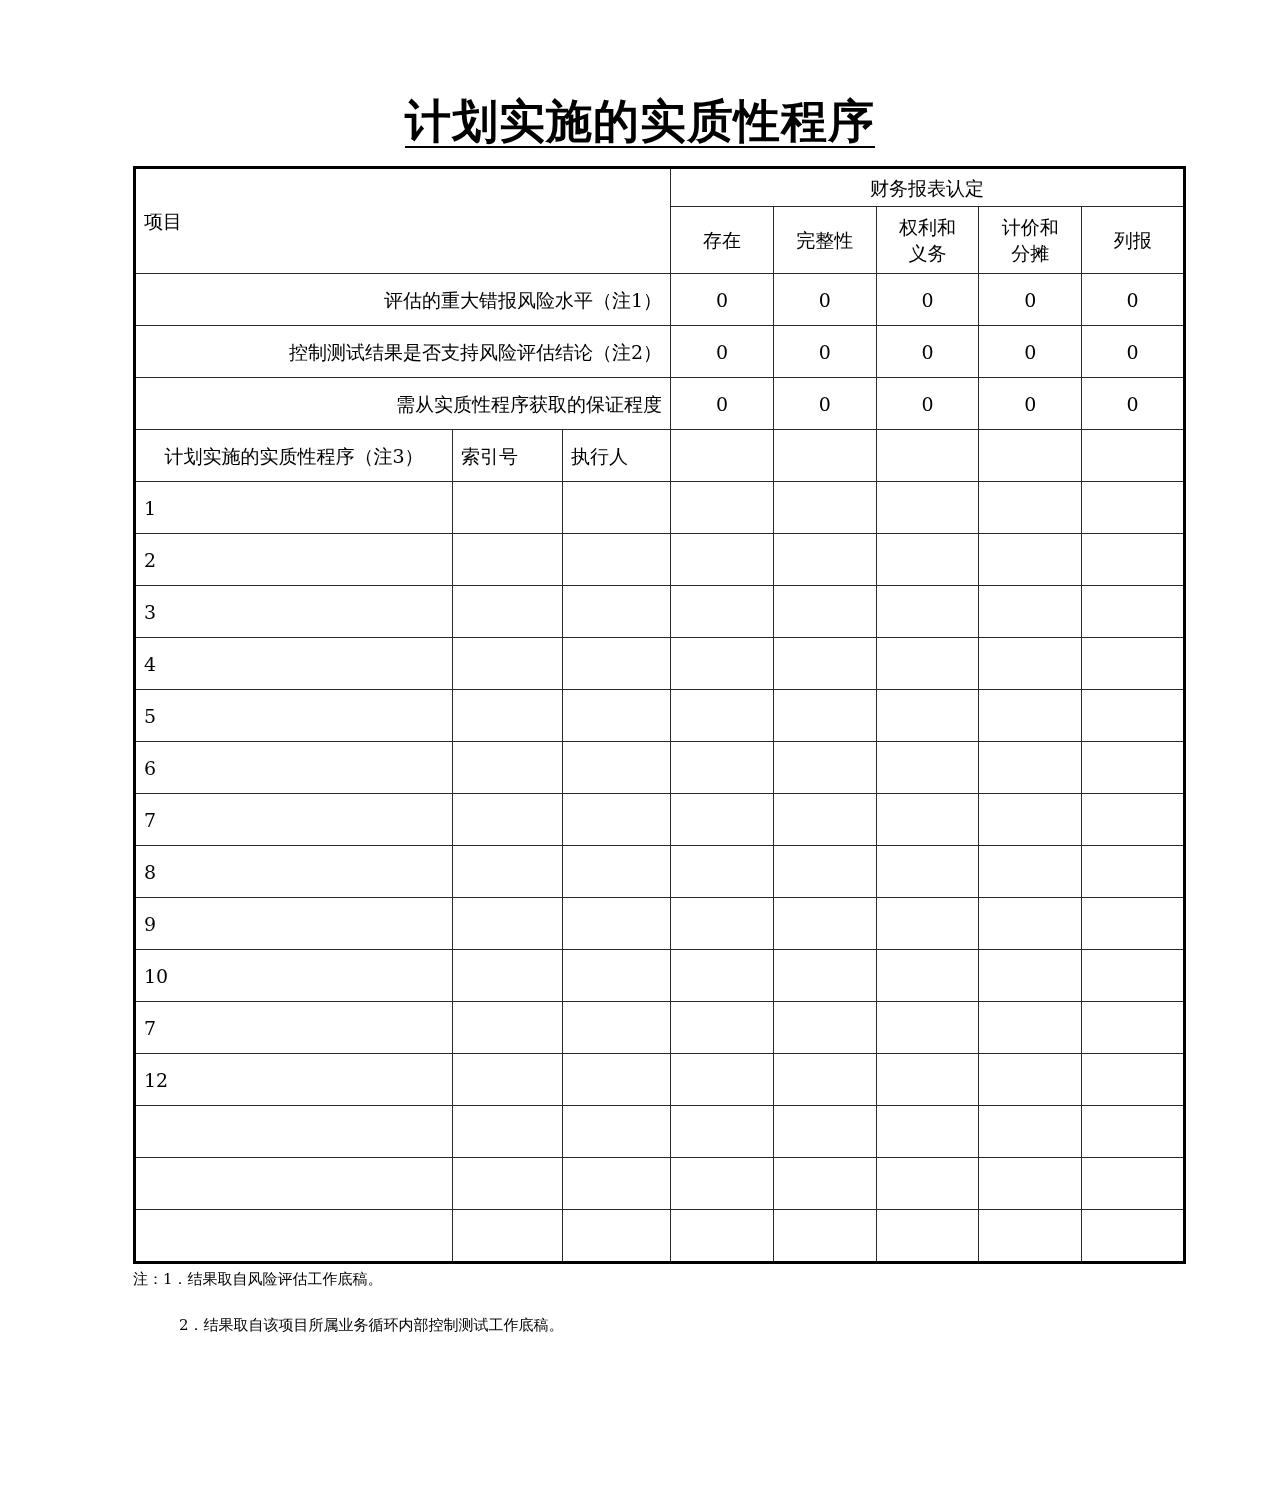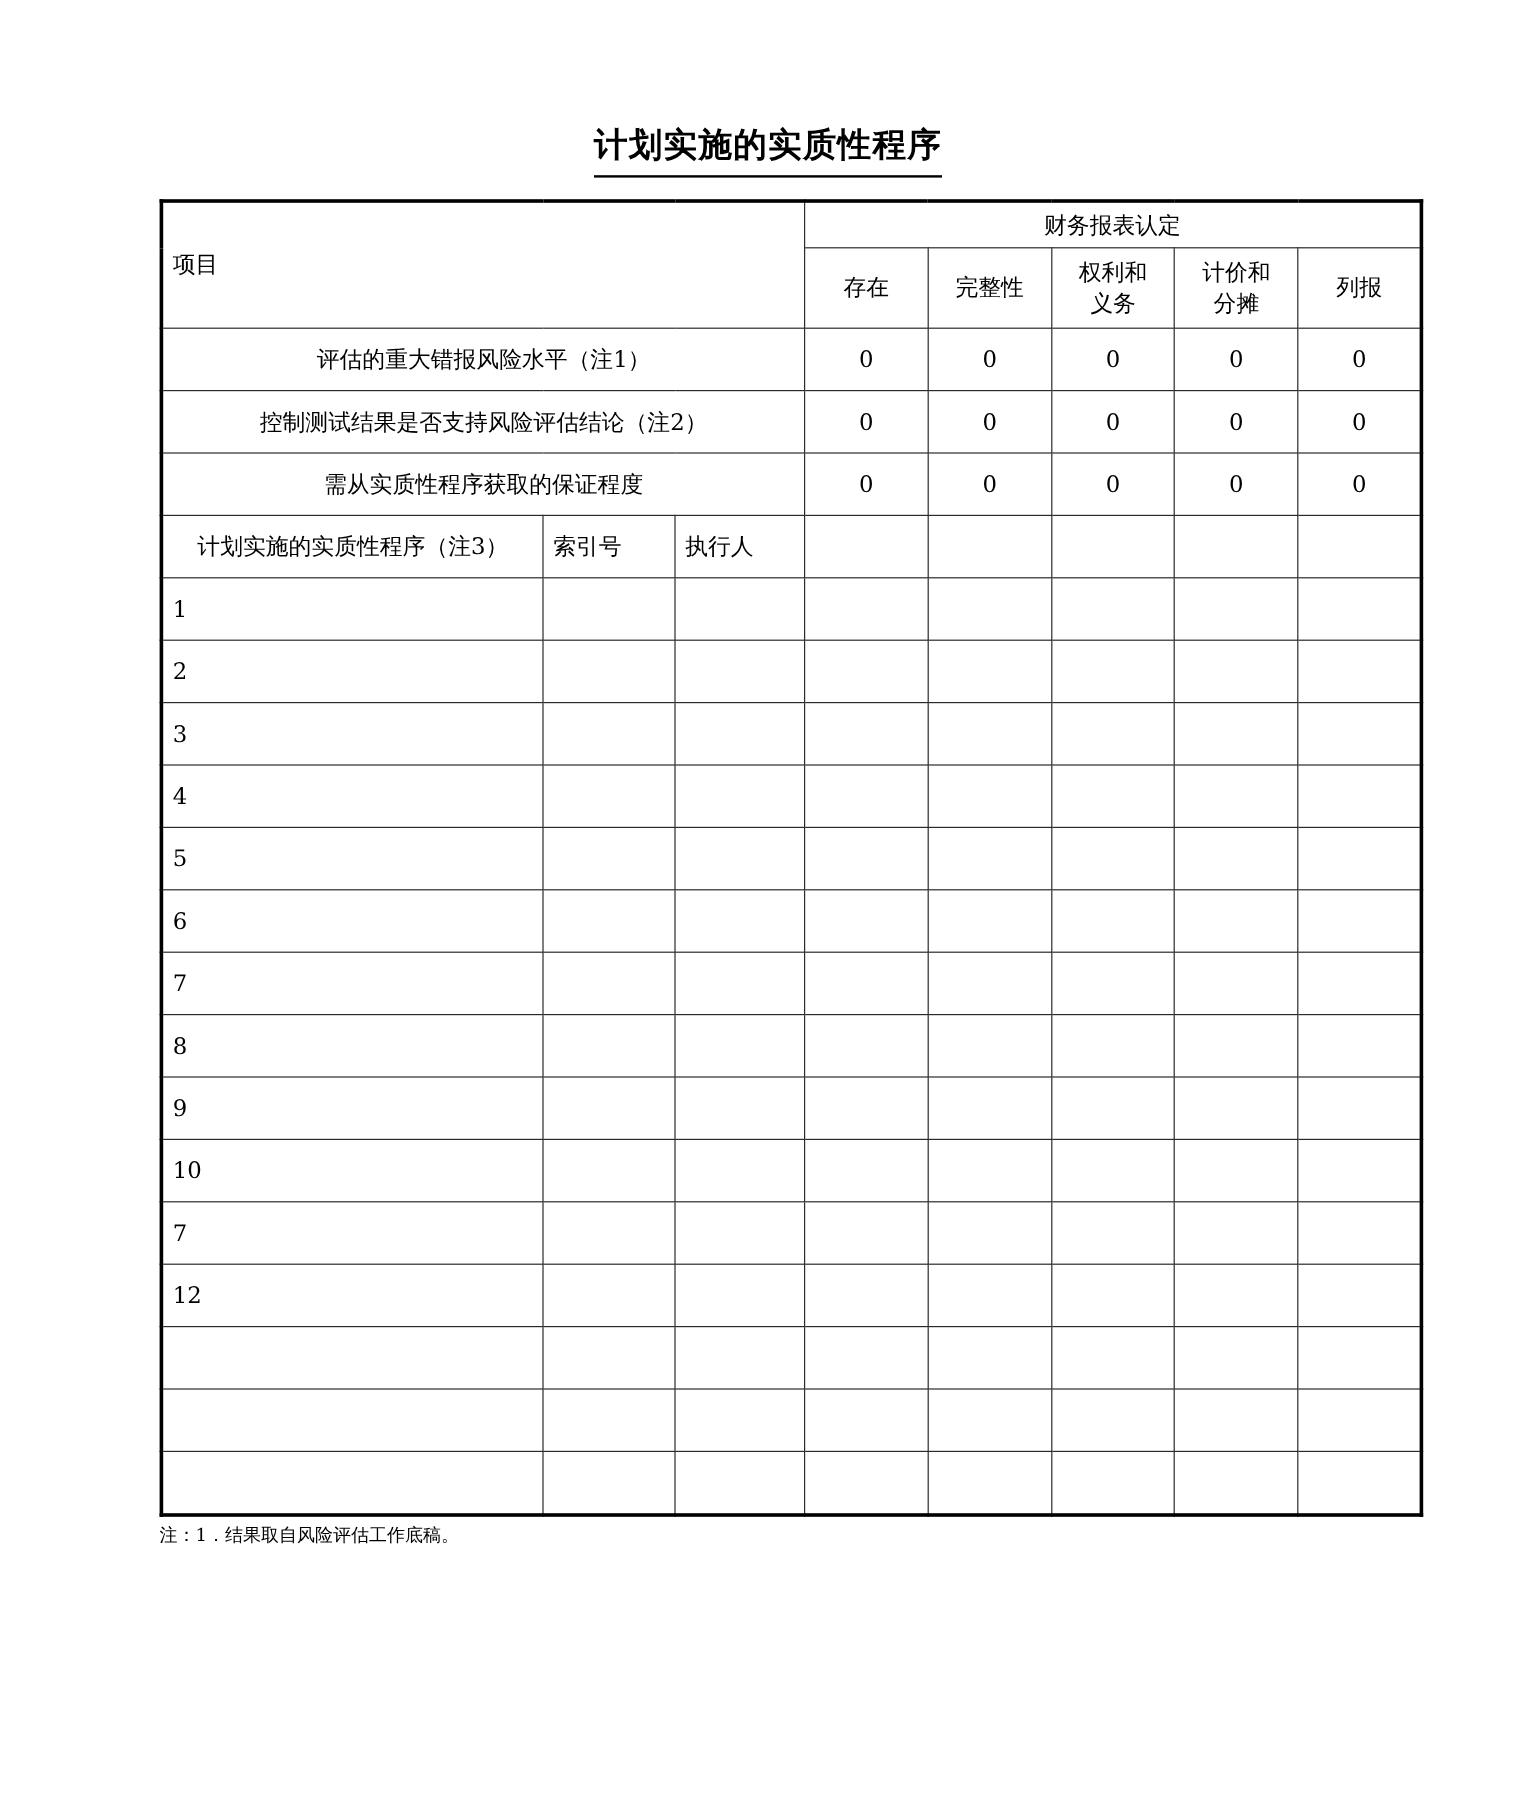--- a/index.html
+++ b/index.html
@@ -26,21 +26,21 @@
   
   .title-wrap {
     position: absolute;
     top: 98px;
     left: 0;
     width: 1280px;
     text-align: center;
   }
   .title {
     display: inline-block;
-    font-size: 28px;
+    font-size: 46px;
     font-weight: bold;
     line-height: 46px;
     letter-spacing: 1px;
     border-bottom: 2px solid #000;
     padding-bottom: 2px;
     font-family: "DejaVu Serif", "Liberation Serif", serif;
     white-space: nowrap;
   }
 
   
@@ -81,21 +81,21 @@
     text-align: left;
     height: 103px;
   }
   .h-assert {
     text-align: center;
     height: 66px;
     line-height: 27px;
   }
 
   .r-label {
-    text-align: center;
+    text-align: right;
     height: 51px;
   }
   .r-val {
     text-align: center;
     height: 51px;
   }
   .r-sub {
     text-align: left;
     height: 51px;
   }
@@ -359,15 +359,16 @@
           <td class="r-proc"></td>
           <td class="r-proc"></td>
         </tr>
 
       </tbody>
     </table>
   </div>
 
   <div class="notes">
     <div class="note-line">注：1．结果取自风险评估工作底稿。</div>
+    <div class="note-line note-indent">2．结果取自该项目所属业务循环内部控制测试工作底稿。</div>
   </div>
 
 </div>
 
 </body></html>

